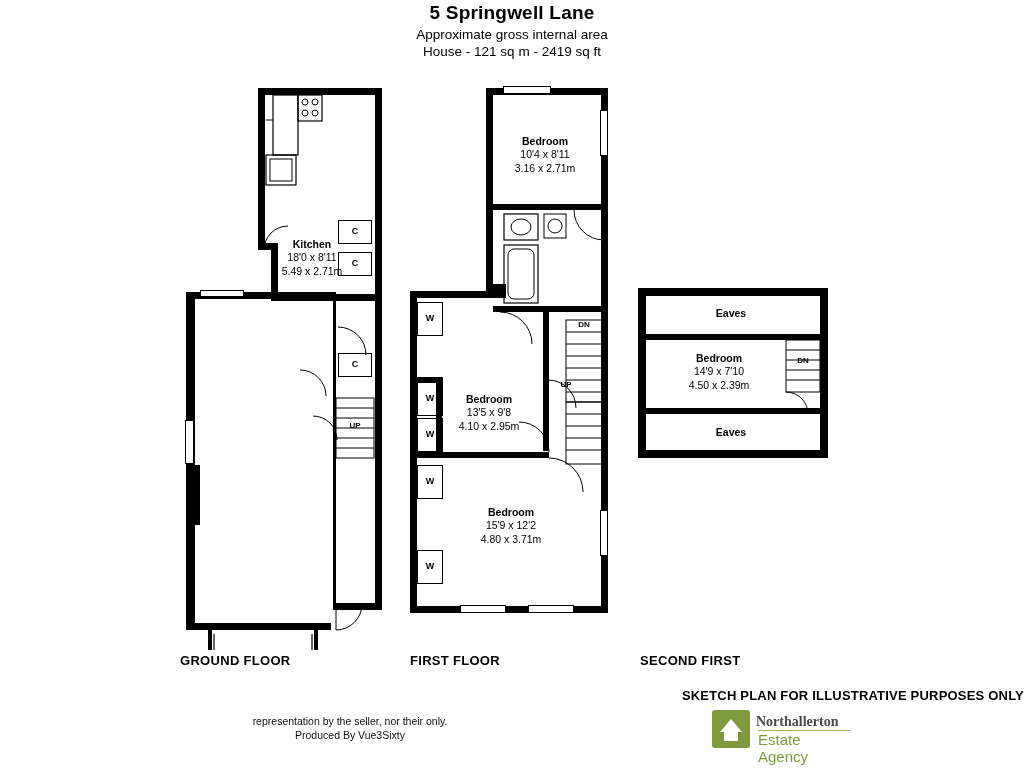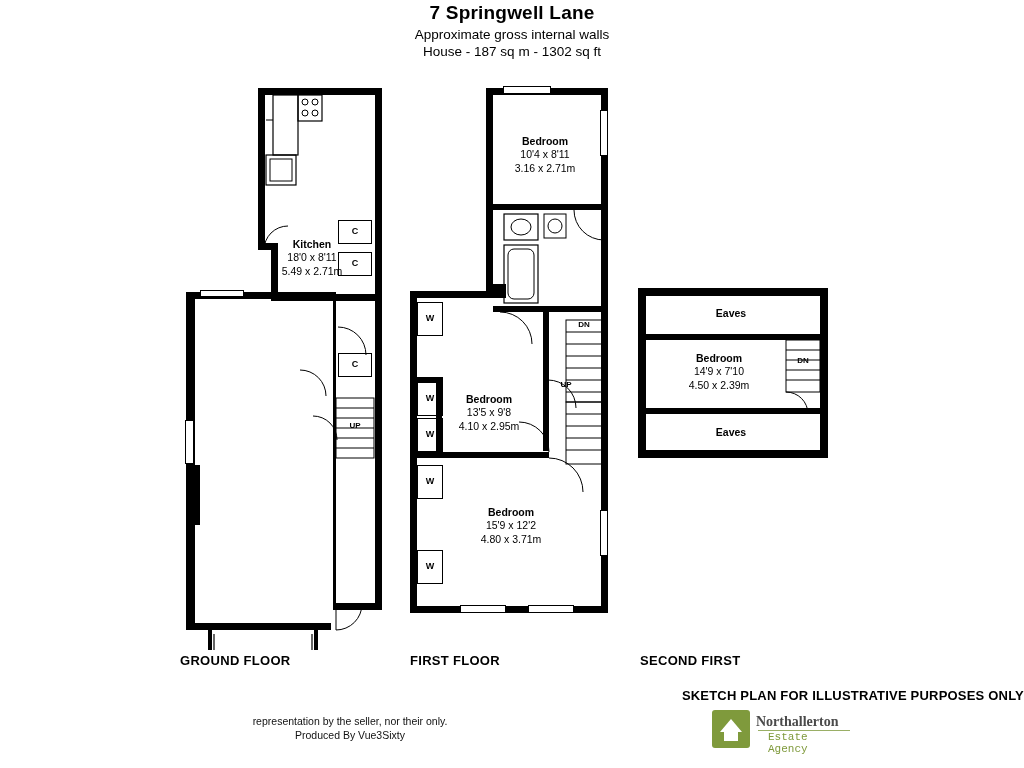--- a/index.html
+++ b/index.html
@@ -92,23 +92,23 @@
     left: 12px; top: 21px;
     width: 14px; height: 10px;
     background: #ffffff;
   }
   .logo-txt1 {
     position: absolute; left: 44px; top: 8px;
     font-size: 14px; font-weight: bold; color: #4a4a4a;
     font-family: "Liberation Serif", serif;
   }
   .logo-txt2 {
-    position: absolute; left: 56px; top: 25px;
-    font-size: 11px; color: #7f9a3c;
-    font-family: Liberation Mono, monospace;
+    position: absolute; left: 46px; top: 25px;
+    font-size: 15px; color: #7f9a3c;
+    font-family: Liberation Sans, sans-serif;
   }
   .logo-rule {
     position: absolute; left: 46px; top: 24px;
     width: 92px; height: 1px; background: #9aaf66;
   }
   
   .plan { position: absolute; }
   .wall {           
     position: absolute;
     background: #000000;
@@ -141,23 +141,23 @@
     left: 0; top: 0;
     pointer-events: none;
   }
 </style>
 </head>
 <body>
 
 <div id="page">
 
   <div class="hdr">
-    <div class="hdr-title">7 Springwell Lane</div>
-    <div class="hdr-sub">Approximate gross internal walls</div>
-    <div class="hdr-sub2">House - 187 sq m - 1302 sq ft</div>
+    <div class="hdr-title">5 Springwell Lane</div>
+    <div class="hdr-sub">Approximate gross internal area</div>
+    <div class="hdr-sub2">House - 121 sq m - 2419 sq ft</div>
   </div>
 
   <div class="plan" style="left:178px; top:80px; width:220px; height:570px;">
 
     <div class="wall" style="left:80px; top:8px; width:124px; height:7px;"></div>
     <div class="wall" style="left:197px; top:8px; width:7px; height:213px;"></div>
     <div class="wall" style="left:80px; top:8px; width:7px; height:100px;"></div>
     <div class="wall" style="left:80px; top:100px; width:7px; height:70px;"></div>
     <div class="wall" style="left:80px; top:163px; width:20px; height:7px;"></div>
     <div class="wall" style="left:93px; top:163px; width:7px; height:58px;"></div>

